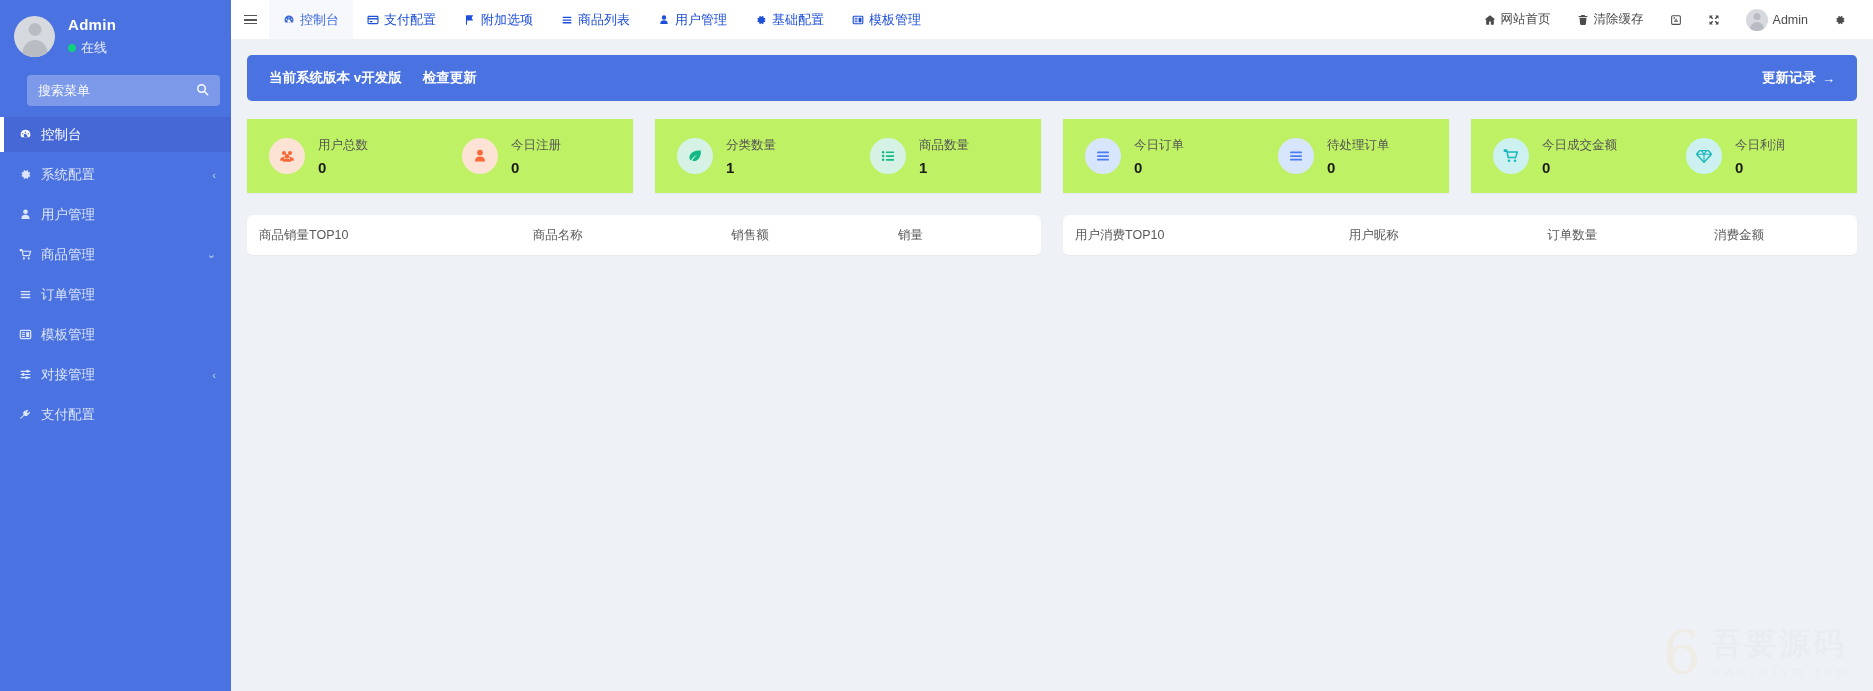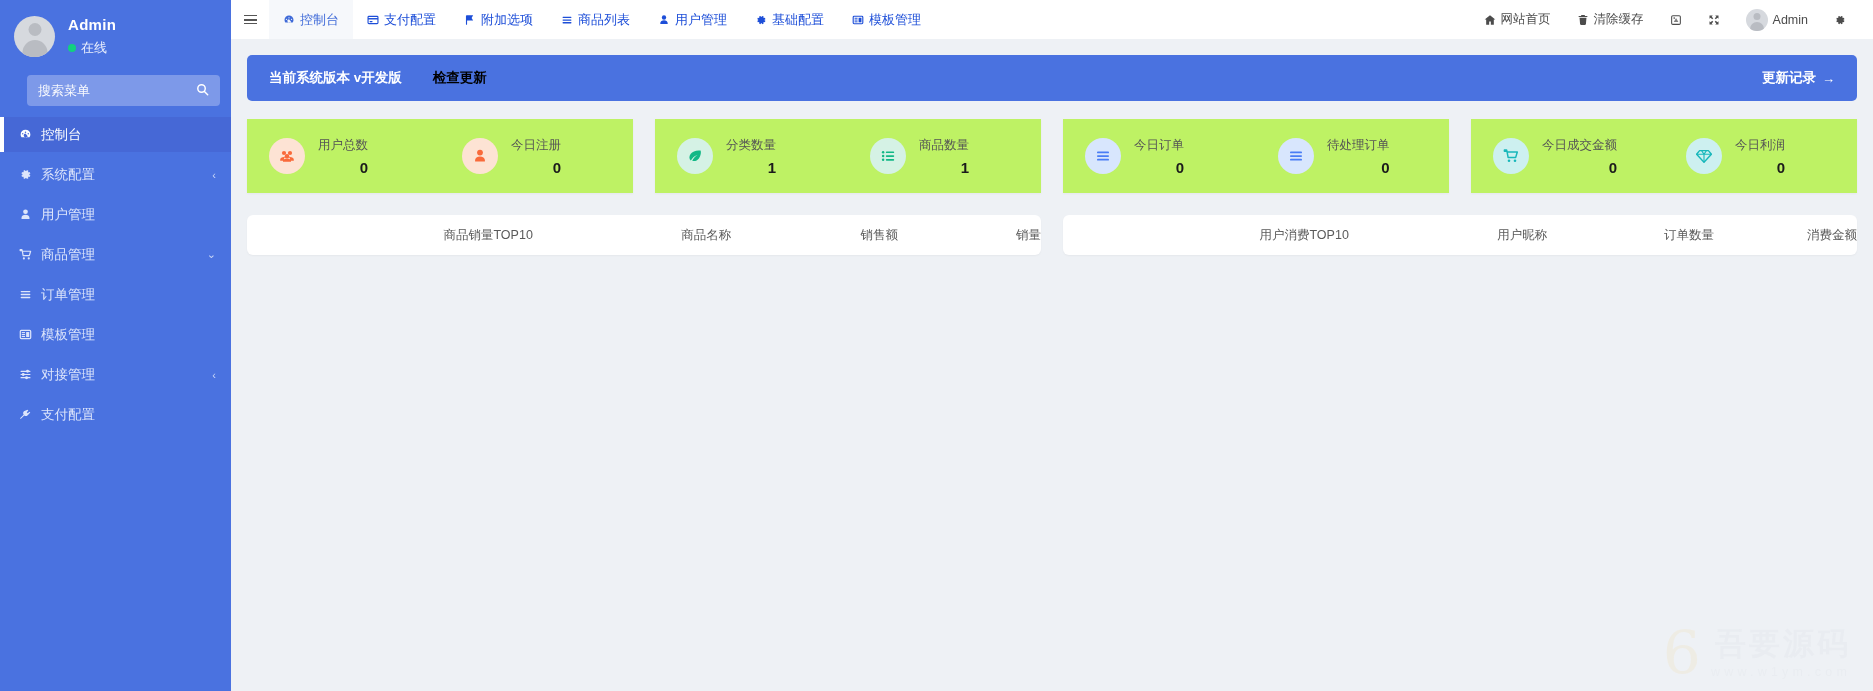--- a/index.html
+++ b/index.html
@@ -132,33 +132,33 @@
     content: ""; position: absolute; left: 50%; top: 4px;
     width: 7px; height: 7px; border-radius: 50%;
     background: #b9bcc2; transform: translateX(-50%);
   }
   .avatar-sm::after {
     content: ""; position: absolute; left: 50%; top: 13px;
     width: 14px; height: 11px; border-radius: 7px 7px 0 0;
     background: #b9bcc2; transform: translateX(-50%);
   }
 
-  .content { flex: 1; padding: 16px 16px 0 16px; overflow: hidden; position: relative; text-align: right; }
+  .content { flex: 1; padding: 16px 16px 0 16px; overflow: hidden; position: relative; }
 
   
   .banner {
     background: #4a72e0; border-radius: 5px; height: 46px;
     display: flex; align-items: center; padding: 0 22px;
     color: #fff; margin-bottom: 18px;
   }
   .banner-left { display: flex; align-items: baseline; gap: 0; }
   .banner-text { font-size: 13.5px; font-weight: bold; }
   .banner-link {
-    font-size: 13.5px; font-weight: bold; color: #000000;
-    margin-left: 31px; cursor: pointer;
+    font-size: 13.5px; font-weight: bold; color: #ffffff;
+    margin-left: 21px; cursor: pointer;
   }
   .banner-right {
     margin-left: auto; font-size: 13.5px; font-weight: bold;
     cursor: pointer; display: flex; align-items: center; gap: 6px;
   }
   .banner-arrow { font-weight: normal; font-size: 13px; }
 
   
   .stat-row { display: flex; gap: 22px; margin-bottom: 22px; }
   .stat-card {

